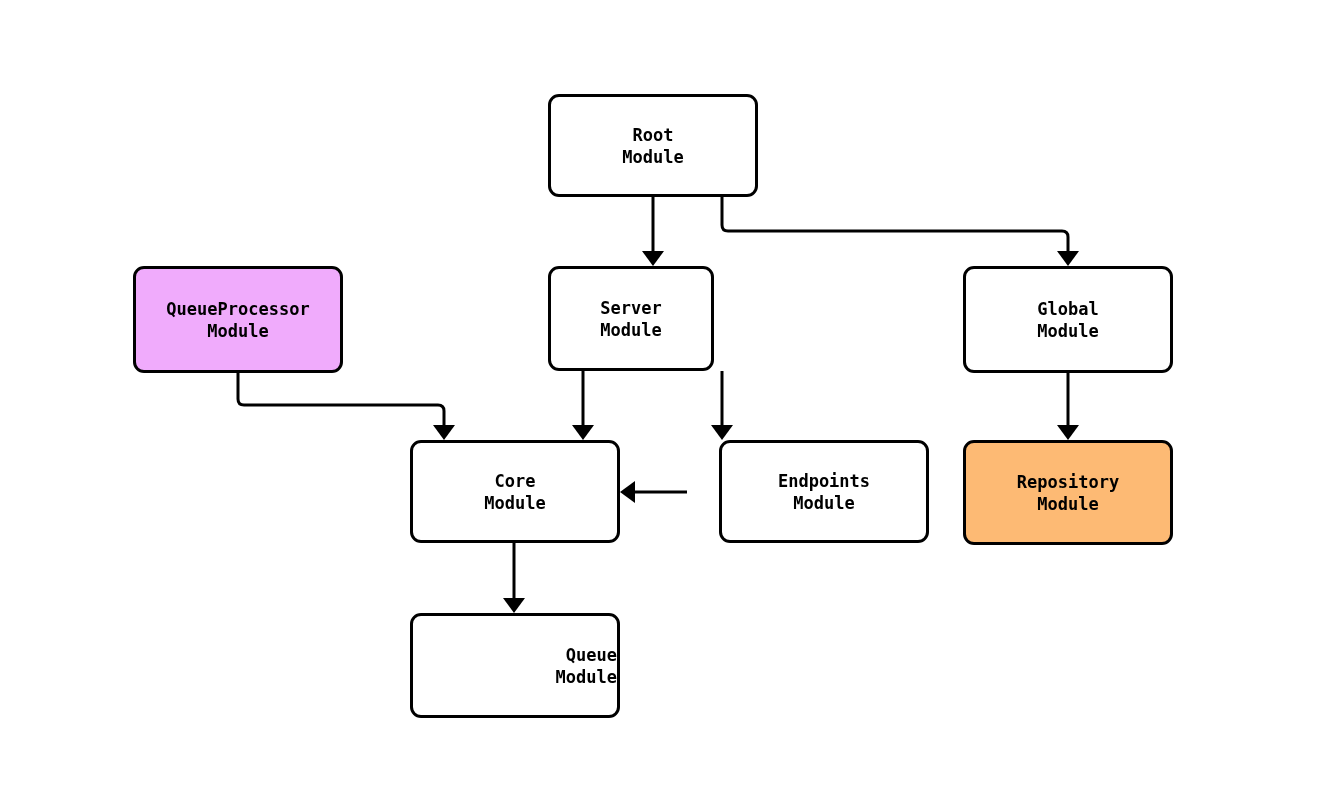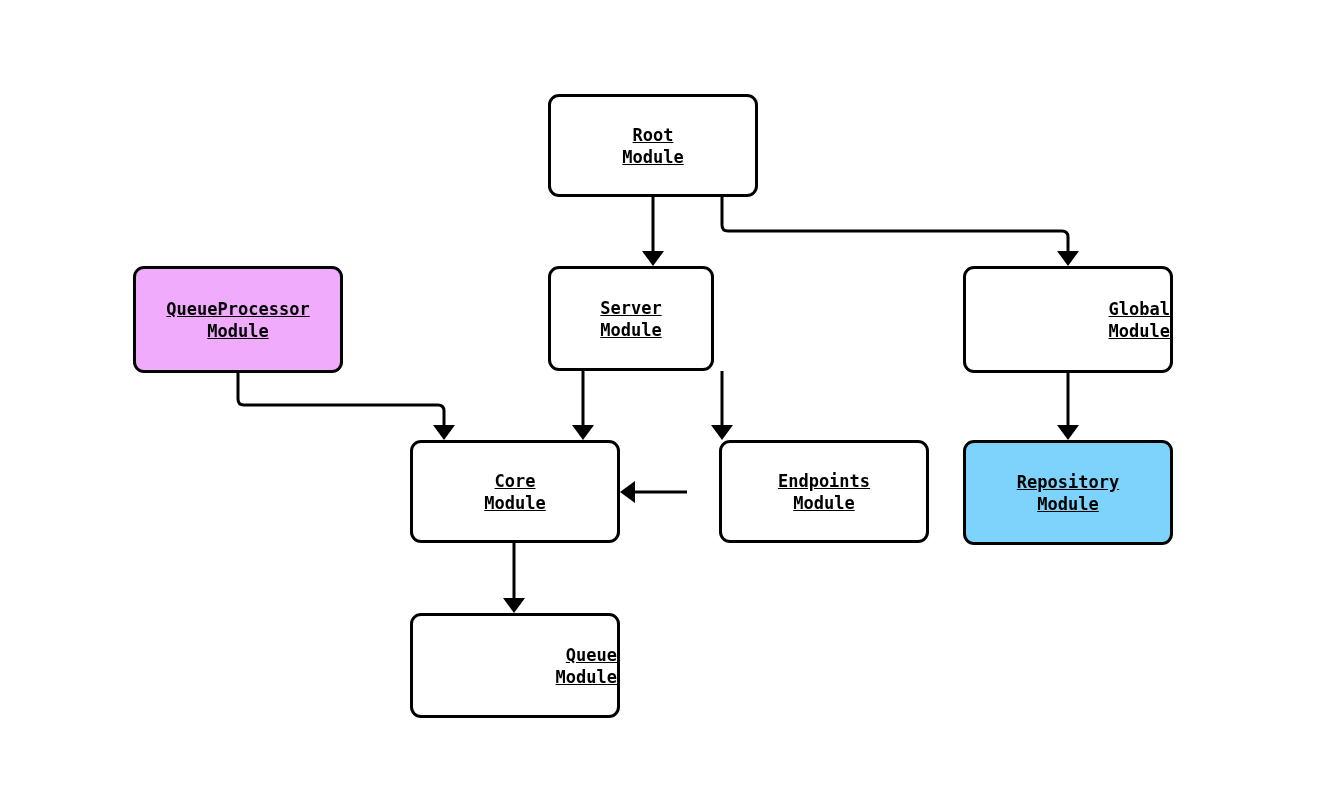--- a/index.html
+++ b/index.html
@@ -40,21 +40,20 @@
   }
   .node-label {
     font-family: "DejaVu Sans Mono", "Liberation Mono", monospace;
     font-size: 17px;
     font-weight: bold;
     line-height: 22px;
     color: #000000;
     text-align: center;
     white-space: pre;
     letter-spacing: 0px;
-    text-decoration: underline;
   }
 </style>
 </head>
 <body>
 
 <div id="diagram-canvas">
   <svg id="edge-layer" viewBox="0 0 1337 809" width="1337" height="809" xmlns="http://www.w3.org/2000/svg">
       <g>
         <path d="M 653 197 L 653 252" fill="none" stroke="#000000" stroke-width="3" stroke-linecap="butt"></path>
         <polygon points="642,251 664,251 653,266" fill="#000000"></polygon>
@@ -94,33 +93,33 @@
         <div class="node-label">Module</div>
       </div>
       <div class="node" style="left: 133px; top: 266px; width: 210px; height: 107px; border-color: rgb(0, 0, 0); background: #f0abfc;">
         <div class="node-label">QueueProcessor</div>
         <div class="node-label">Module</div>
       </div>
       <div class="node" style="left: 548px; top: 266px; width: 166px; height: 105px; border-color: rgb(0, 0, 0); background: rgb(255, 255, 255);">
         <div class="node-label">Server</div>
         <div class="node-label">Module</div>
       </div>
-      <div class="node" style="left: 963px; top: 266px; width: 210px; height: 107px; border-color: rgb(0, 0, 0); background: rgb(255, 255, 255); align-items: flex-end;">
+      <div class="node" style="left: 963px; top: 266px; width: 210px; height: 107px; border-color: rgb(0, 0, 0); background: rgb(255, 255, 255);">
         <div class="node-label">Global</div>
         <div class="node-label">Module</div>
       </div>
       <div class="node" style="left: 410px; top: 440px; width: 210px; height: 103px; border-color: rgb(0, 0, 0); background: rgb(255, 255, 255); align-items: center;">
         <div class="node-label">Core</div>
         <div class="node-label">Module</div>
       </div>
       <div class="node" style="left: 687px; top: 440px; width: 210px; height: 103px; border-color: rgb(0, 0, 0); background: rgb(255, 255, 255); margin-left: 32px;">
         <div class="node-label">Endpoints</div>
         <div class="node-label">Module</div>
       </div>
-      <div class="node" style="left: 963px; top: 440px; width: 210px; height: 105px; border-color: rgb(0, 0, 0); background: #7dd3fc;">
+      <div class="node" style="left: 963px; top: 440px; width: 210px; height: 105px; border-color: rgb(0, 0, 0); background: #fdba74;">
         <div class="node-label">Repository</div>
         <div class="node-label">Module</div>
       </div>
       <div class="node" style="left: 410px; top: 613px; width: 210px; height: 105px; border-color: rgb(0, 0, 0); background: rgb(255, 255, 255); align-items: flex-end;">
         <div class="node-label">Queue</div>
         <div class="node-label">Module</div>
       </div>
     </div>
 </div>
 

